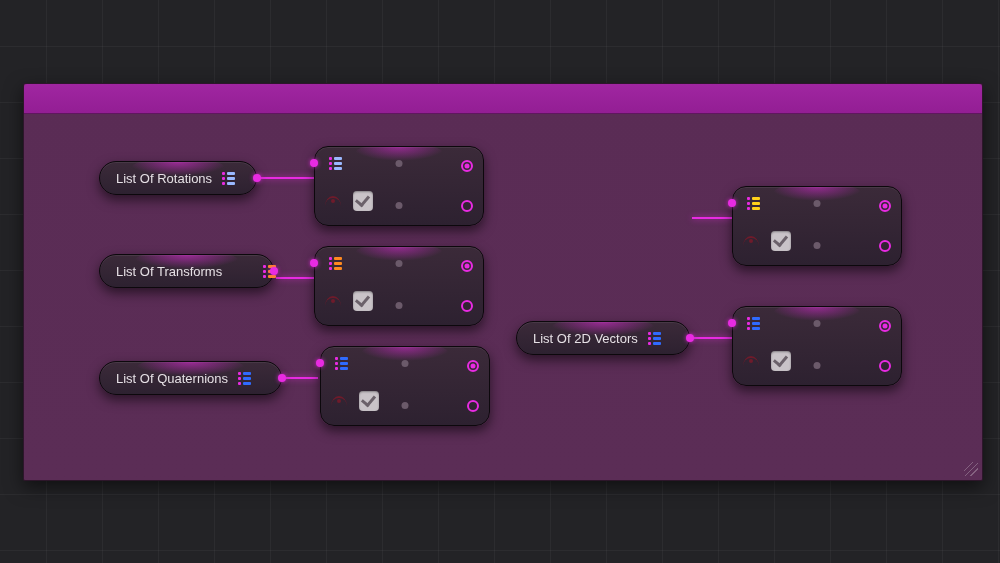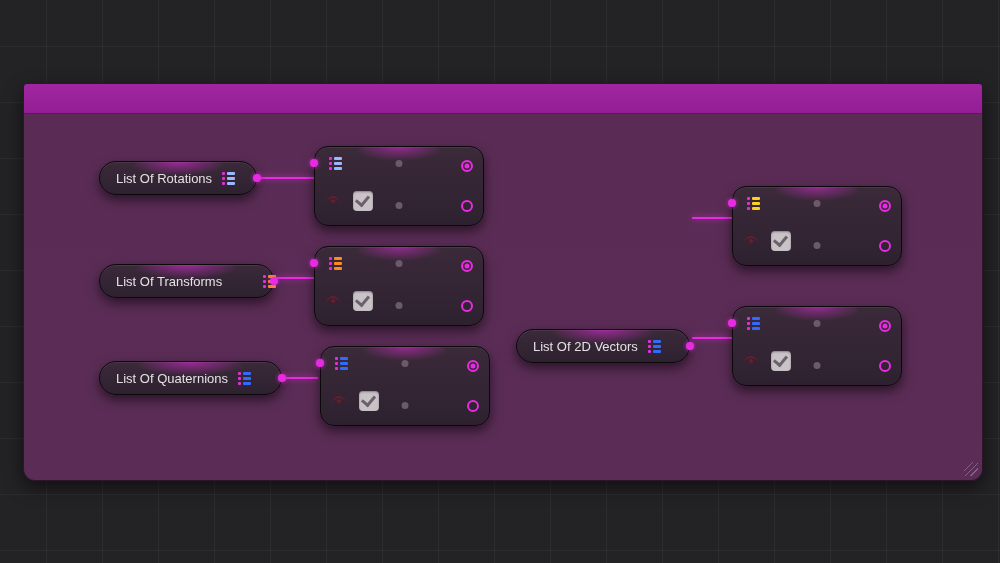--- a/index.html
+++ b/index.html
@@ -17,21 +17,21 @@
     overflow: hidden;
     position: relative;
   }
 
   .container {
     position: absolute;
     left: 23px; top: 83px;
     width: 960px; height: 398px;
     background: linear-gradient(180deg, #5a2c55 0%, #5b2d56 100%);
     border: 1px solid rgba(0,0,0,0.5);
-    border-radius: 12px;
+    border-radius: 2px;
     box-shadow: 0 6px 18px rgba(0,0,0,0.55);
   }
   .container::after { 
     content: '';
     position: absolute; right: 4px; bottom: 4px;
     width: 14px; height: 14px;
     background:
       linear-gradient(135deg, transparent 0 6px, rgba(255,255,255,0.25) 6px 7px, transparent 7px 100%),
       linear-gradient(135deg, transparent 0 10px, rgba(255,255,255,0.25) 10px 11px, transparent 11px 100%),
       linear-gradient(135deg, transparent 0 14px, rgba(255,255,255,0.25) 14px 15px, transparent 15px 100%);
@@ -193,21 +193,21 @@
     <span class="box-out">
           <span class="dot-inner"></span>
         </span>
     <div class="box-row2">
       <span class="eye-off"></span>
       <span class="check"></span>
     </div>
     <span class="box-dot-mid2"></span>
     <span class="box-out2"></span>
   </div>
-      <div class="node pill" style="left: 75px; top: 150px; width: 175px; gap: 41px;">
+      <div class="node pill" style="left: 75px; top: 140px; width: 175px; gap: 41px;">
     <span class="pill-label">List Of Transforms</span>
     <span class="list-icon" style="--bar: #ff8a1f;">
           <span></span>
           <span></span>
           <span></span>
         </span>
     <span class="port-dot port-right"></span>
   </div>
       <div class="wire" style="left: 252px; top: 163px; width: 38px;"></div>
       <div class="node box" style="left: 290px; top: 132px;">
@@ -274,21 +274,21 @@
     <span class="box-out">
           <span class="dot-inner"></span>
         </span>
     <div class="box-row2">
       <span class="eye-off"></span>
       <span class="check"></span>
     </div>
     <span class="box-dot-mid2"></span>
     <span class="box-out2"></span>
   </div>
-      <div class="node pill" style="left: 492px; top: 207px; width: 174px; margin-top: 8px;">
+      <div class="node pill" style="left: 492px; top: 207px; width: 174px;">
     <span class="pill-label">List Of 2D Vectors</span>
     <span class="list-icon" style="--bar: #2f6bff;">
           <span></span>
           <span></span>
           <span></span>
         </span>
     <span class="port-dot port-right"></span>
   </div>
       <div class="wire" style="left: 668px; top: 223px; width: 40px;"></div>
       <div class="node box" style="left: 708px; top: 192px;">

